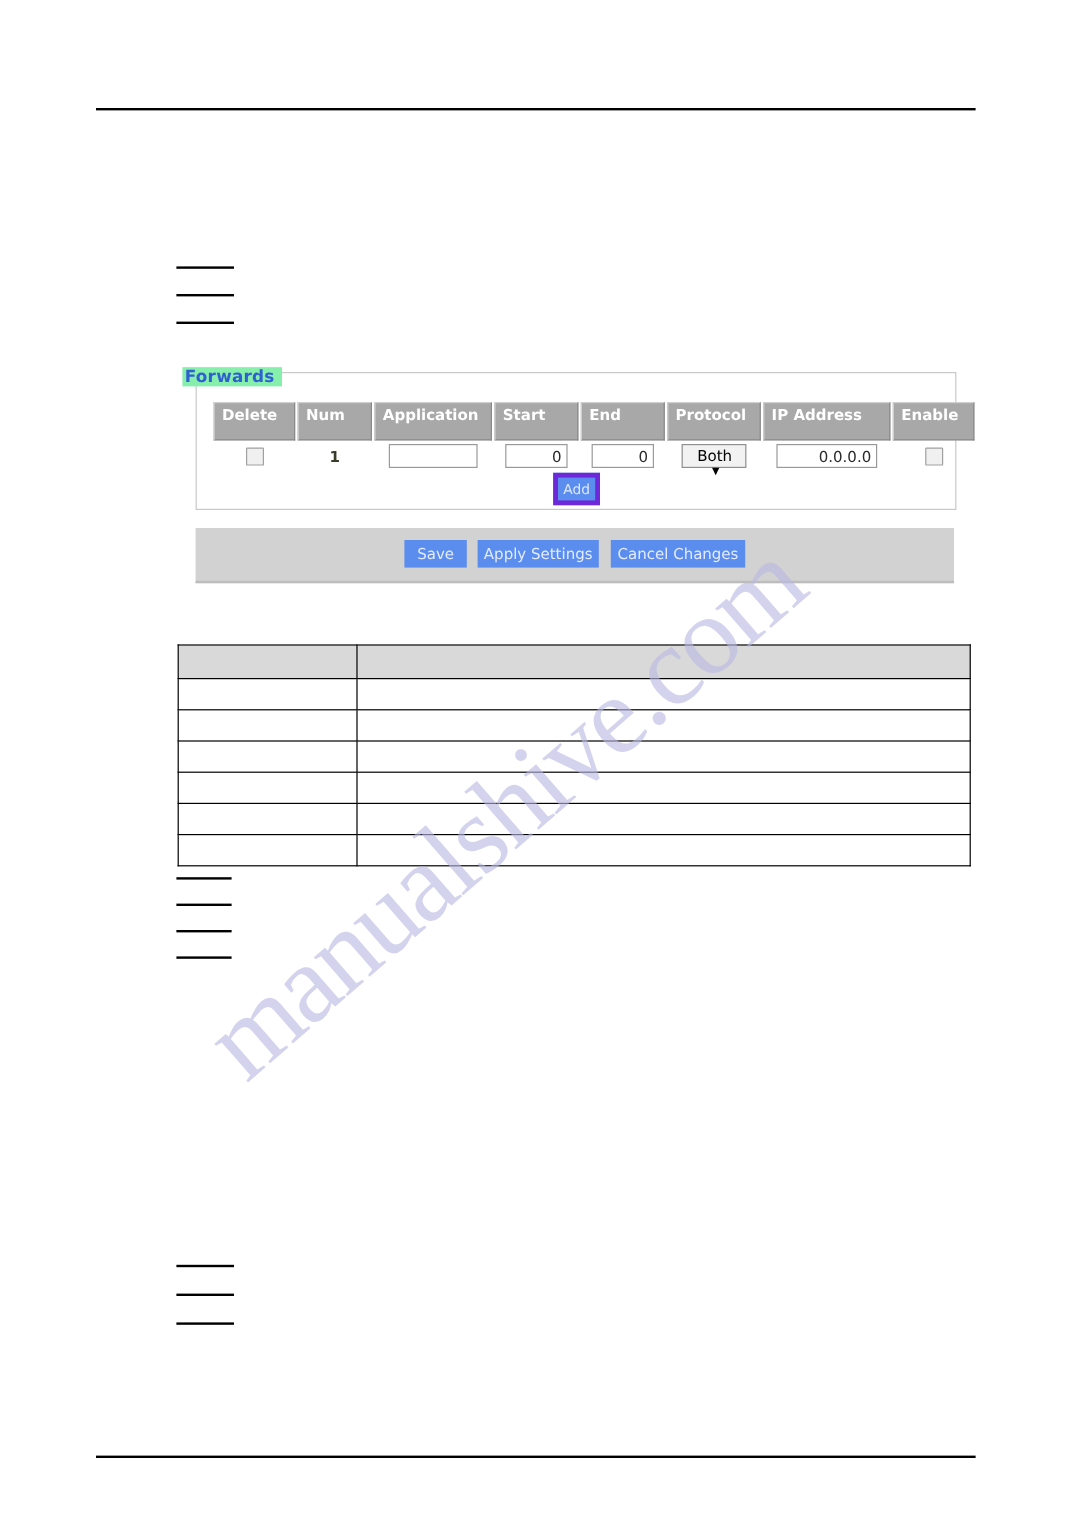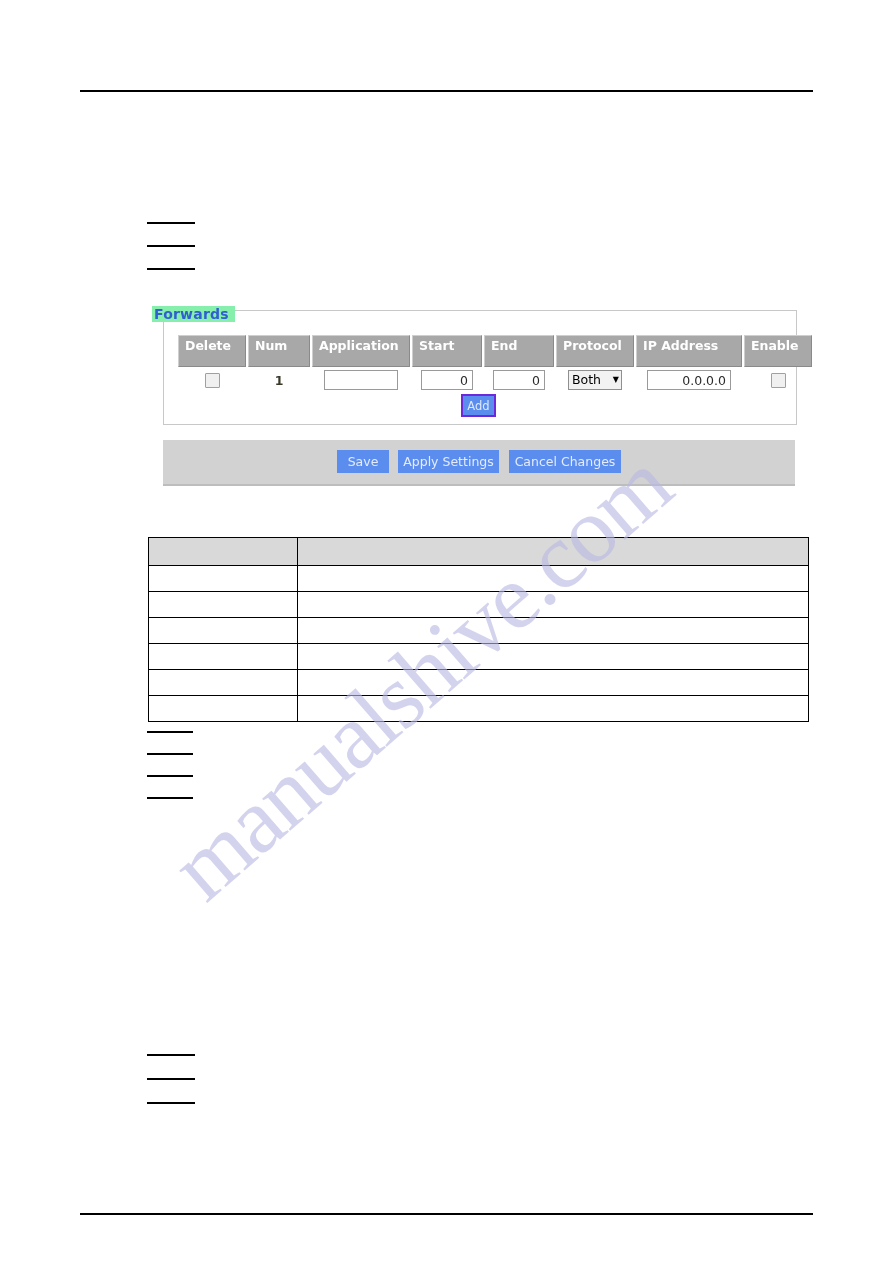--- a/index.html
+++ b/index.html
@@ -188,36 +188,37 @@
     background: #f2f2f2;
     font-size: 12.5px;
     font-family: "DejaVu Sans", sans-serif;
     color: #000;
     padding: 0 2px 0 3px;
     position: relative;
     display: inline-flex;
     align-items: center;
     justify-content: space-between;
     line-height: 18px;
+    flex-direction: column;
   }
   .fw-select .caret {
     font-size: 8px;
     line-height: 8px;
     margin-left: 2px;
   }
 
   
   #add-button {
     position: absolute;
     left: 461px;
     top: 394px;
     width: 31px;
     height: 19px;
     background: #5b8def;
-    border: 2px solid #6d28d9;
+    border: 4px solid #6d28d9;
     color: #dfe8fb;
     font-size: 11.5px;
     font-family: "DejaVu Sans", sans-serif;
     display: flex;
     align-items: center;
     justify-content: center;
     z-index: 4;
     cursor: pointer;
   }
 

